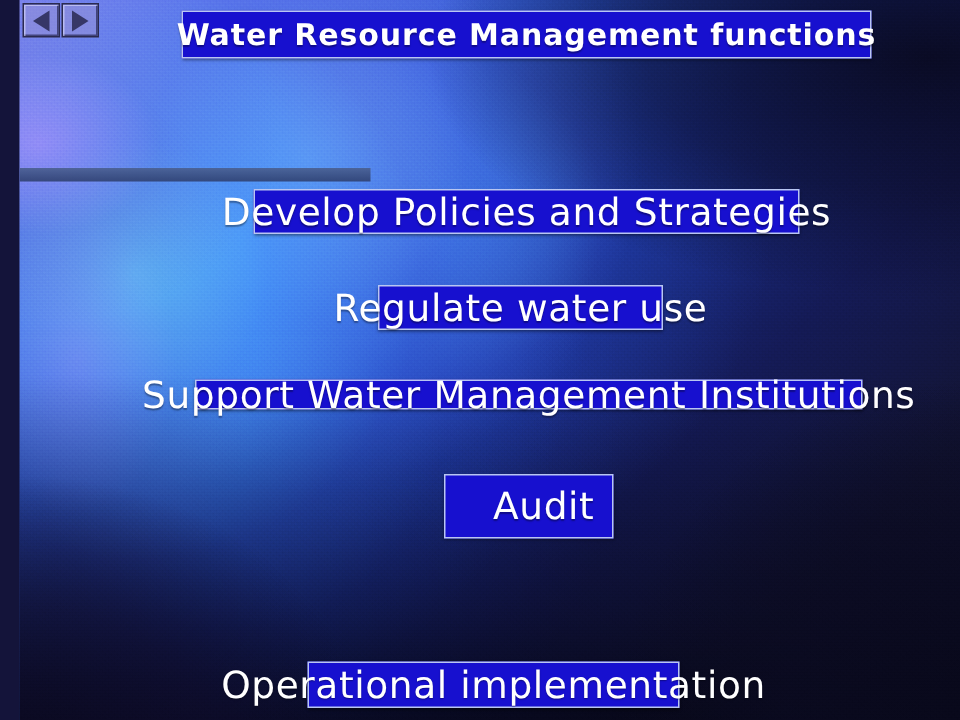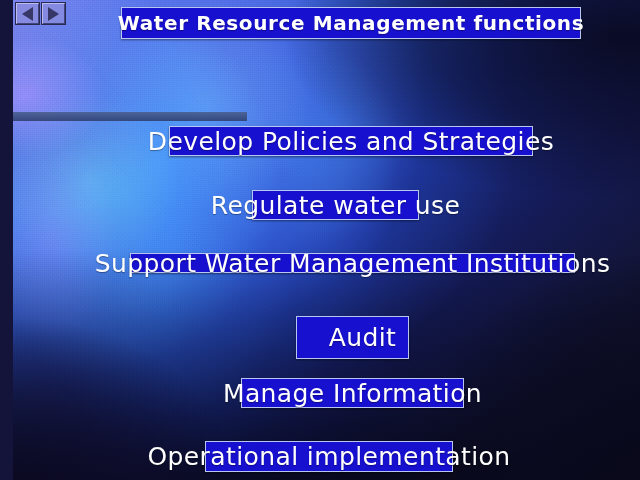--- a/index.html
+++ b/index.html
@@ -95,21 +95,21 @@
     letter-spacing:0.4px;
     text-shadow:0 1px 1px rgba(0,0,0,0.35);
   }
 
   
   #title-box { left:108px; top:7px; width:460px; height:32px; }
   #title-box span { font-size:20px; font-weight:700; letter-spacing:0.6px; }
 
   
   #item-0 { left:156px; top:126px; width:364px; height:30px; }
-  #item-1 { left:239px; top:190px; width:167px; height:30px; }
+  #item-1 { left:239px; top:190px; width:190px; height:30px; }
   #item-2 { left:117px; top:253px; width:445px; height:20px; }
   #item-3 { left:283px; top:316px; width:113px; height:43px;padding-left:20px; }
   #item-4 { left:228px; top:378px; width:223px; height:30px; }
   #item-5 { left:192px; top:441px; width:248px; height:31px;align-items:flex-end; }
 
   .item-label { font-size:25px; }
 </style>
 </head>
 <body>
 
@@ -144,21 +144,18 @@
   </div>
 
   <div class="box" id="item-2">
     <span class="item-label">Support Water Management Institutions</span>
   </div>
 
   <div class="box" id="item-3">
     <span class="item-label">Audit</span>
   </div>
 
-  <div class="box" id="item-4">
-    <span class="item-label">Manage Information</span>
-  </div>
 
   <div class="box" id="item-5">
     <span class="item-label">Operational implementation</span>
   </div>
 
 </div>
 
 </body></html>

